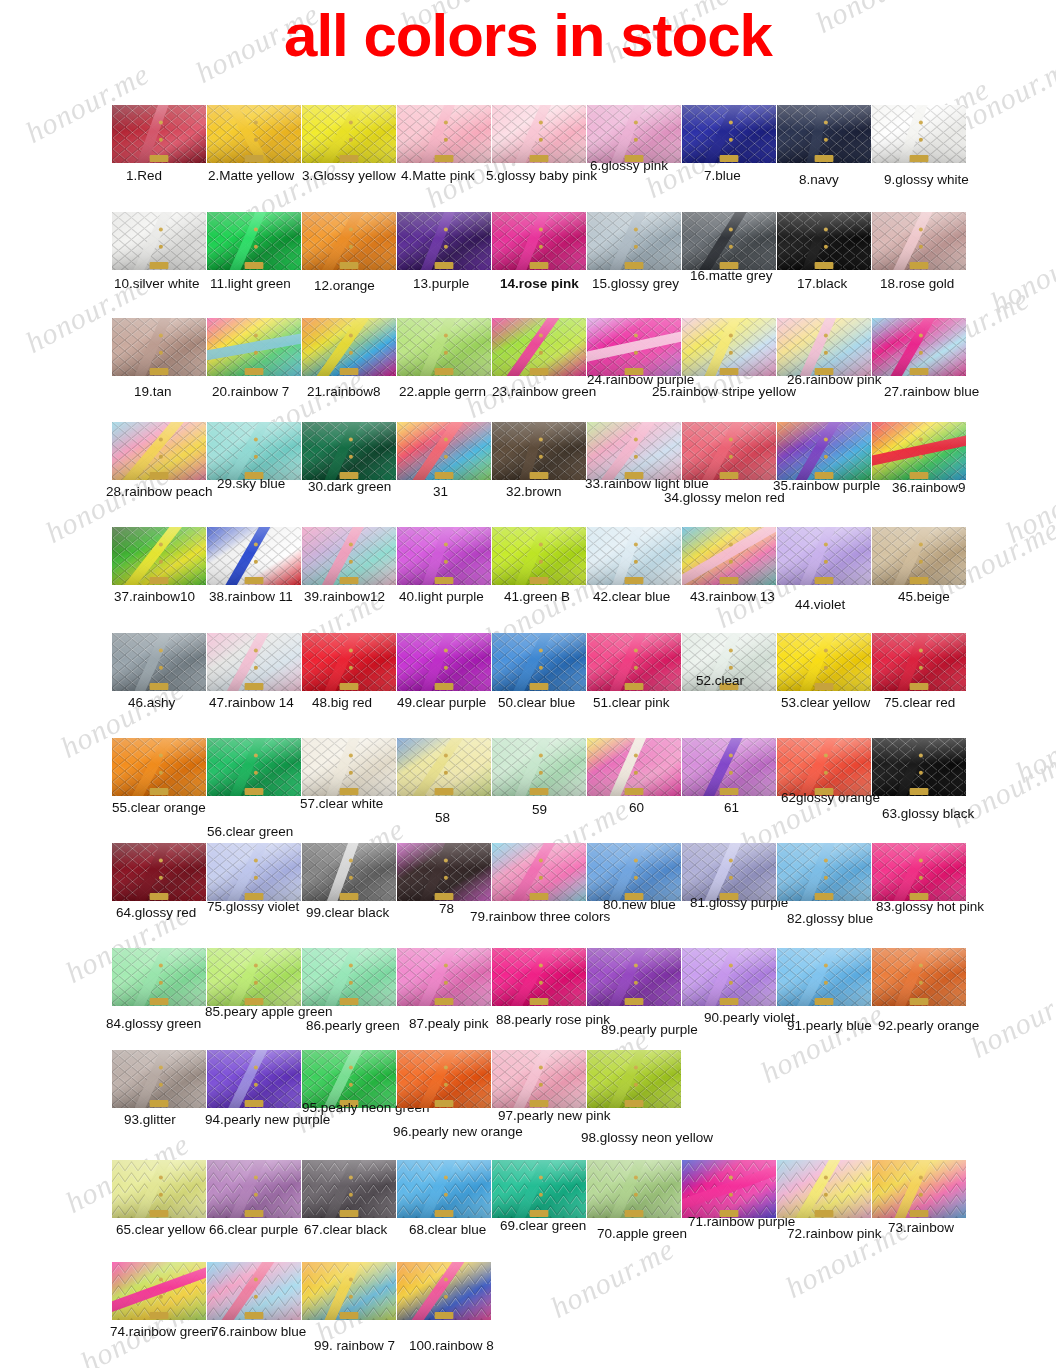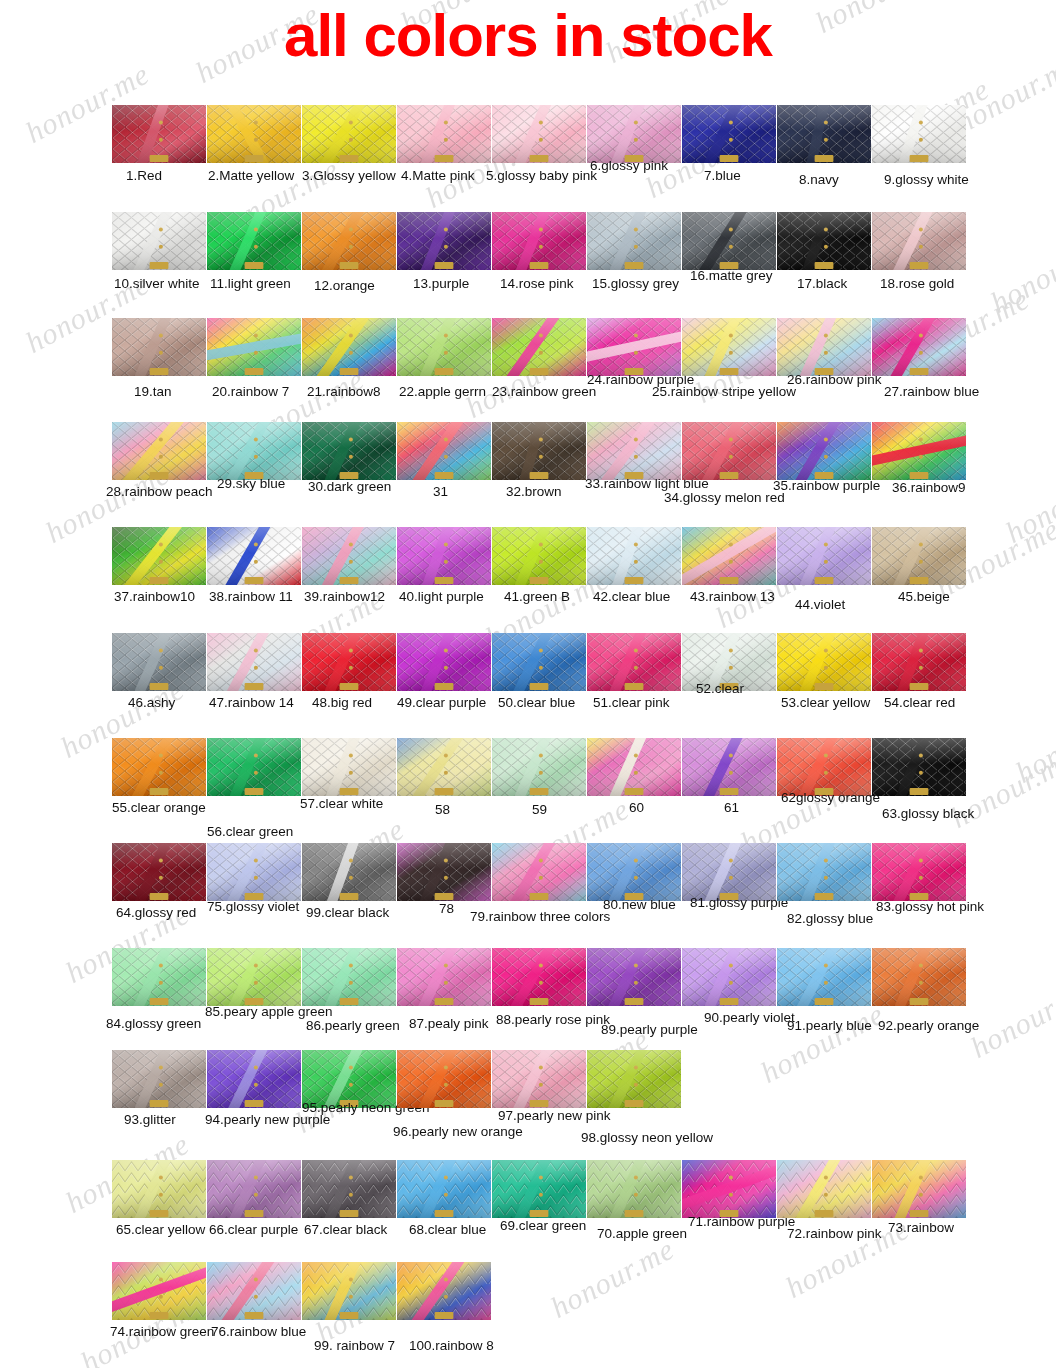--- a/index.html
+++ b/index.html
@@ -544,21 +544,21 @@
             </defs>
             <rect width="94" height="58" fill="url(#g13-base)"></rect>
             <rect width="94" height="58" fill="url(#g13-q)"></rect>
             <rect x="35.72" y="-31.900000000000002" width="10" height="127.60000000000001" fill="#e8319a" opacity="0.92" transform="rotate(22 39.48 29)"></rect>
             <circle cx="48.88" cy="17.4" r="2" fill="#c9a23c"></circle>
             <circle cx="48.88" cy="34.8" r="2" fill="#c9a23c"></circle>
             <rect width="94" height="58" fill="url(#g13-sh)"></rect>
             <rect x="37.6" y="50" width="18.8" height="7" rx="1" fill="#c6a23e"></rect>
           </svg>
         </div>
-        <div class="caption" style="left: 8px; top: 64px;">14.rose pink</div>
+        <div class="caption" style="left: 8px; top: 64px; font-weight: bold;">14.rose pink</div>
       </div>
       <div class="cell" style="left: 475px; width: 94px;">
         <div class="thumb" style="width: 94px; height: 58px;">
           <svg width="94" height="58" viewBox="0 0 94 58" style="display: block;">
             <defs>
               <linearGradient id="g14-base" x1="0%" y1="0%" x2="100%" y2="100%">
                 <stop offset="0%" stop-color="#a6b4bd"></stop>
                 <stop offset="33.333333333333336%" stop-color="#c0cdd5"></stop>
                 <stop offset="66.66666666666667%" stop-color="#93a3ad"></stop>
                 <stop offset="100%" stop-color="#b7c4cc"></stop>
@@ -1730,21 +1730,21 @@
             </defs>
             <rect width="94" height="58" fill="url(#g51-base)"></rect>
             <rect width="94" height="58" fill="url(#g51-q)"></rect>
             <rect x="35.72" y="-31.900000000000002" width="10" height="127.60000000000001" fill="#e6efe8" opacity="0.92" transform="rotate(24 39.48 29)"></rect>
             <circle cx="48.88" cy="17.4" r="2" fill="#c9a23c"></circle>
             <circle cx="48.88" cy="34.8" r="2" fill="#c9a23c"></circle>
             <rect width="94" height="58" fill="url(#g51-sh)"></rect>
             <rect x="37.6" y="50" width="18.8" height="7" rx="1" fill="#c6a23e"></rect>
           </svg>
         </div>
-        <div class="caption" style="left: 14px; top: 48px;">52.clear</div>
+        <div class="caption" style="left: 14px; top: 40px;">52.clear</div>
       </div>
       <div class="cell" style="left: 665px; width: 94px;">
         <div class="thumb" style="width: 94px; height: 58px;">
           <svg width="94" height="58" viewBox="0 0 94 58" style="display: block;">
             <defs>
               <linearGradient id="g52-base" x1="0%" y1="0%" x2="100%" y2="100%">
                 <stop offset="0%" stop-color="#f5d400"></stop>
                 <stop offset="33.333333333333336%" stop-color="#fbe21c"></stop>
                 <stop offset="66.66666666666667%" stop-color="#e8c400"></stop>
                 <stop offset="100%" stop-color="#fde83a"></stop>
@@ -1792,21 +1792,21 @@
             </defs>
             <rect width="94" height="58" fill="url(#g53-base)"></rect>
             <rect width="94" height="58" fill="url(#g53-q)"></rect>
             <rect x="35.72" y="-31.900000000000002" width="10" height="127.60000000000001" fill="#da1c3a" opacity="0.92" transform="rotate(20 39.48 29)"></rect>
             <circle cx="48.88" cy="17.4" r="2" fill="#c9a23c"></circle>
             <circle cx="48.88" cy="34.8" r="2" fill="#c9a23c"></circle>
             <rect width="94" height="58" fill="url(#g53-sh)"></rect>
             <rect x="37.6" y="50" width="18.8" height="7" rx="1" fill="#c6a23e"></rect>
           </svg>
         </div>
-        <div class="caption" style="left: 12px; top: 62px;">54.clear red</div>
+        <div class="caption" style="left: 12px; top: 62px;">75.clear red</div>
       </div>
     </div>
     <div class="row" style="top: 738px; height: 98px;">
       <div class="cell" style="left: 0px; width: 94px;">
         <div class="thumb" style="width: 94px; height: 58px;">
           <svg width="94" height="58" viewBox="0 0 94 58" style="display: block;">
             <defs>
               <linearGradient id="g54-base" x1="0%" y1="0%" x2="100%" y2="100%">
                 <stop offset="0%" stop-color="#e87a0a"></stop>
                 <stop offset="33.333333333333336%" stop-color="#f48e1c"></stop>
@@ -1918,21 +1918,21 @@
             </defs>
             <rect width="94" height="58" fill="url(#g57-base)"></rect>
             <rect width="94" height="58" fill="url(#g57-q)"></rect>
             <rect x="35.72" y="-31.900000000000002" width="10" height="127.60000000000001" fill="#e8df8a" opacity="0.92" transform="rotate(34 39.48 29)"></rect>
             <circle cx="48.88" cy="17.4" r="2" fill="#c9a23c"></circle>
             <circle cx="48.88" cy="34.8" r="2" fill="#c9a23c"></circle>
             <rect width="94" height="58" fill="url(#g57-sh)"></rect>
             <rect x="37.6" y="50" width="18.8" height="7" rx="1" fill="#c6a23e"></rect>
           </svg>
         </div>
-        <div class="caption" style="left: 38px; top: 64px;">58</div>
+        <div class="caption" style="left: 38px; top: 72px;">58</div>
       </div>
       <div class="cell" style="left: 380px; width: 94px;">
         <div class="thumb" style="width: 94px; height: 58px;">
           <svg width="94" height="58" viewBox="0 0 94 58" style="display: block;">
             <defs>
               <linearGradient id="g58-base" x1="0%" y1="0%" x2="100%" y2="100%">
                 <stop offset="0%" stop-color="#b8e0c0"></stop>
                 <stop offset="33.333333333333336%" stop-color="#d2ecd6"></stop>
                 <stop offset="66.66666666666667%" stop-color="#a6d8b0"></stop>
                 <stop offset="100%" stop-color="#e0f2e4"></stop>

